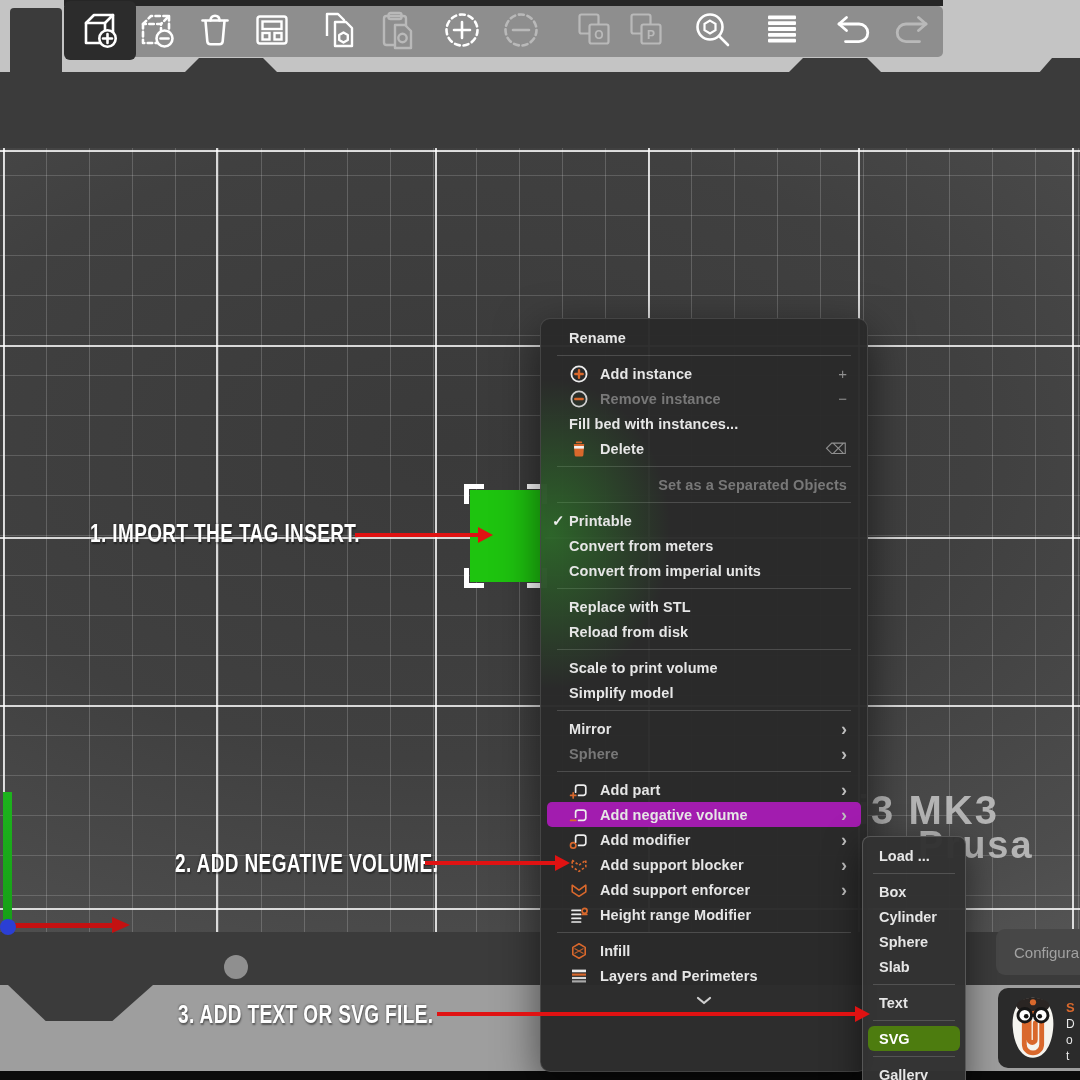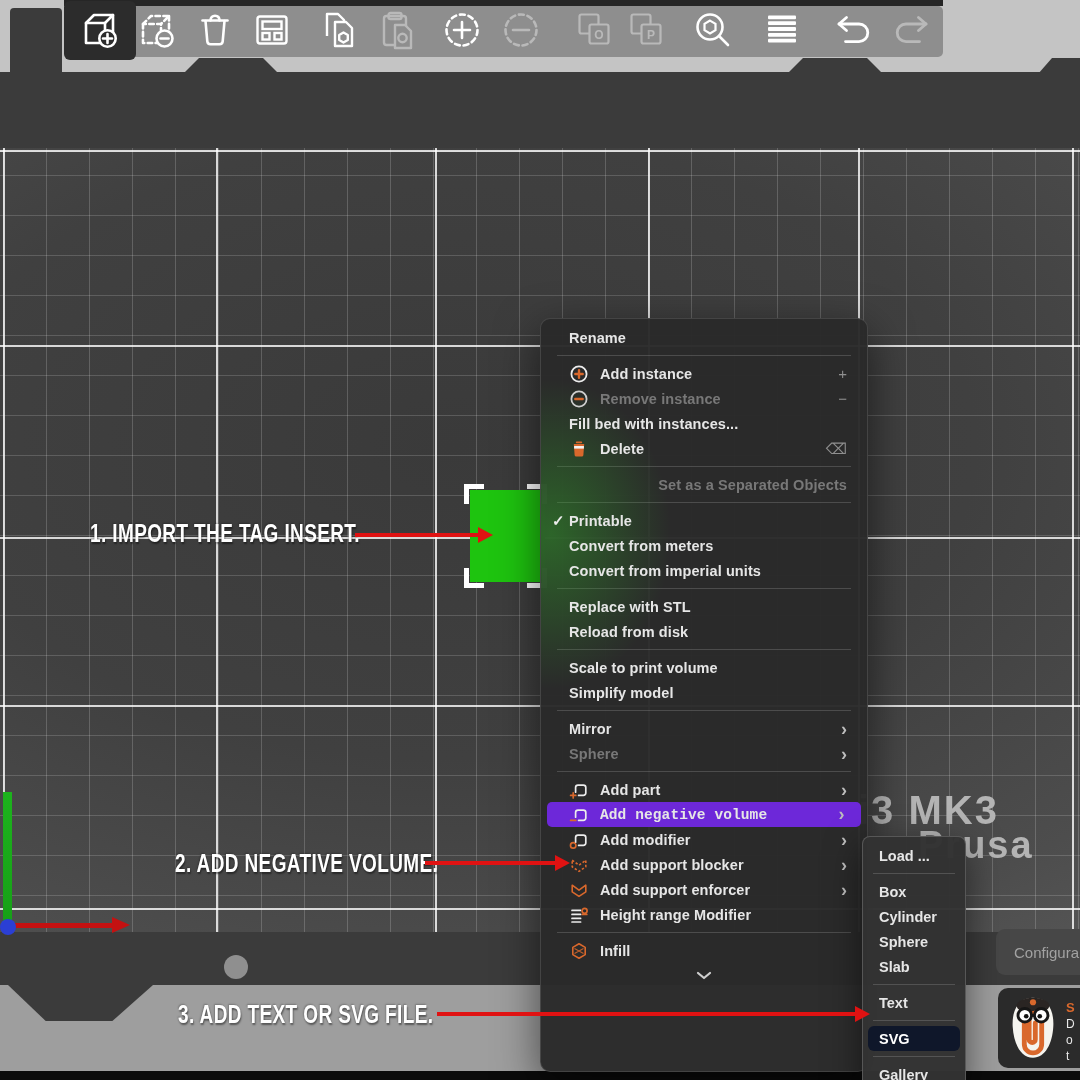--- a/index.html
+++ b/index.html
@@ -59,36 +59,36 @@
 
   
   #menu{position:absolute;left:540px;top:318px;width:328px;height:754px;background:rgba(41,41,41,.97);
     border:1px solid rgba(255,255,255,.13);border-radius:10px;box-shadow:0 14px 44px rgba(0,0,0,.55);
     padding-top:6px;z-index:5;overflow:hidden;}
   #menu-glow{position:absolute;left:-110px;top:60px;width:240px;height:310px;border-radius:50%;
     background:radial-gradient(closest-side, rgba(48,172,40,.45), rgba(48,172,40,0));pointer-events:none;}
   .menu-row{position:relative;display:flex;align-items:center;height:25px;margin:0 6px;padding:0 14px 0 22px;
     border-radius:5px;color:#e6e6e6;font-size:14.5px;font-weight:bold;letter-spacing:.1px;white-space:nowrap;}
   .menu-row.disabled{color:#787878;justify-content:flex-end;}
-  .menu-row.highlighted{background:#6d28d9;font-family:Liberation Mono, monospace;}
+  .menu-row.highlighted{background:#a21caf;}
   .menu-row .mi{width:20px;height:20px;margin-right:11px;flex:0 0 auto;}
   .menu-row .mi svg{width:20px;height:20px;display:block;}
   .menu-row .check{position:absolute;left:5px;font-size:15px;color:#ececec;}
   .menu-row .sc{margin-left:auto;color:#8f8f8f;font-size:15px;font-weight:normal;}
   .menu-row .arr{margin-left:auto;color:#bdbdbd;font-size:18px;font-weight:bold;line-height:1;}
   .menu-sep{height:1px;background:rgba(255,255,255,.16);margin:5px 16px;}
   #menu-more{display:flex;justify-content:center;margin-top:8px;}
 
   
   #submenu{position:absolute;left:862px;top:836px;width:104px;height:259px;background:rgba(50,50,50,.98);
     border:1px solid rgba(255,255,255,.18);border-radius:8px;box-shadow:0 12px 36px rgba(0,0,0,.5);
     padding-top:6px;z-index:6;}
   .sub-row{display:flex;align-items:center;height:25px;padding-left:16px;color:#e6e6e6;
     font-size:14.5px;font-weight:bold;white-space:nowrap;}
-  .sub-row.selected{margin:0 5px;padding-left:11px;background:#0f172a;border-radius:6px;color:#fff;}
+  .sub-row.selected{margin:0 5px;padding-left:11px;background:#4d7c0f;border-radius:6px;color:#fff;}
   .sub-sep{height:1px;background:rgba(255,255,255,.16);margin:5px 10px;}
 
   
   #config-btn{position:absolute;left:996px;top:929px;width:130px;height:46px;background:#474747;
     border-radius:9px;color:#a2a2a2;font-size:15px;display:flex;align-items:center;padding-left:18px;z-index:3;}
   #hint-panel{position:absolute;left:998px;top:988px;width:130px;height:80px;background:#2b2b2b;
     border-radius:10px;z-index:3;display:flex;padding:6px;}
   #hint-panel .clip{width:58px;height:66px;flex:0 0 auto;}
   #hint-text{margin-left:4px;padding-top:6px;font-size:12px;line-height:16px;color:#e8e8e8;}
   #hint-title{color:#d9682c;font-weight:bold;font-size:13px;}
@@ -395,20 +395,31 @@
       </div>
       <div class="menu-sep"></div>
       <div class="menu-row">
         <span class="mi">
           <svg viewBox="0 0 20 20">
             <path d="M10 2.8l6.2 3.6v7.2L10 17.2 3.8 13.6V6.4Z" fill="none" stroke="#d9682c" stroke-width="1.6" stroke-linejoin="round"></path>
             <path d="M5.5 12.5 14.5 7.4M5.5 7.4l9 5.1" stroke="#d9682c" stroke-width="1.1" opacity=".85"></path>
           </svg>
         </span>
         <span class="lbl">Infill</span>
+      </div>
+      <div class="menu-row">
+        <span class="mi">
+          <svg viewBox="0 0 20 20">
+            <rect x="3" y="3.6" width="14" height="2.7" fill="#ececec"></rect>
+            <rect x="3" y="7.5" width="14" height="2.2" fill="#d9682c"></rect>
+            <rect x="3" y="10.9" width="14" height="2.2" fill="#d8d8d8"></rect>
+            <rect x="3" y="14.3" width="14" height="2.2" fill="#a8a8a8"></rect>
+          </svg>
+        </span>
+        <span class="lbl">Layers and Perimeters</span>
       </div>
       <div id="menu-more">
         <svg width="16" height="10" viewBox="0 0 16 10">
           <path d="M2 2l6 5 6-5" fill="none" stroke="#cfcfcf" stroke-width="2.2" stroke-linecap="round" stroke-linejoin="round"></path>
         </svg>
       </div>
     </div>
 
   <div id="submenu">
       <div class="sub-row">

